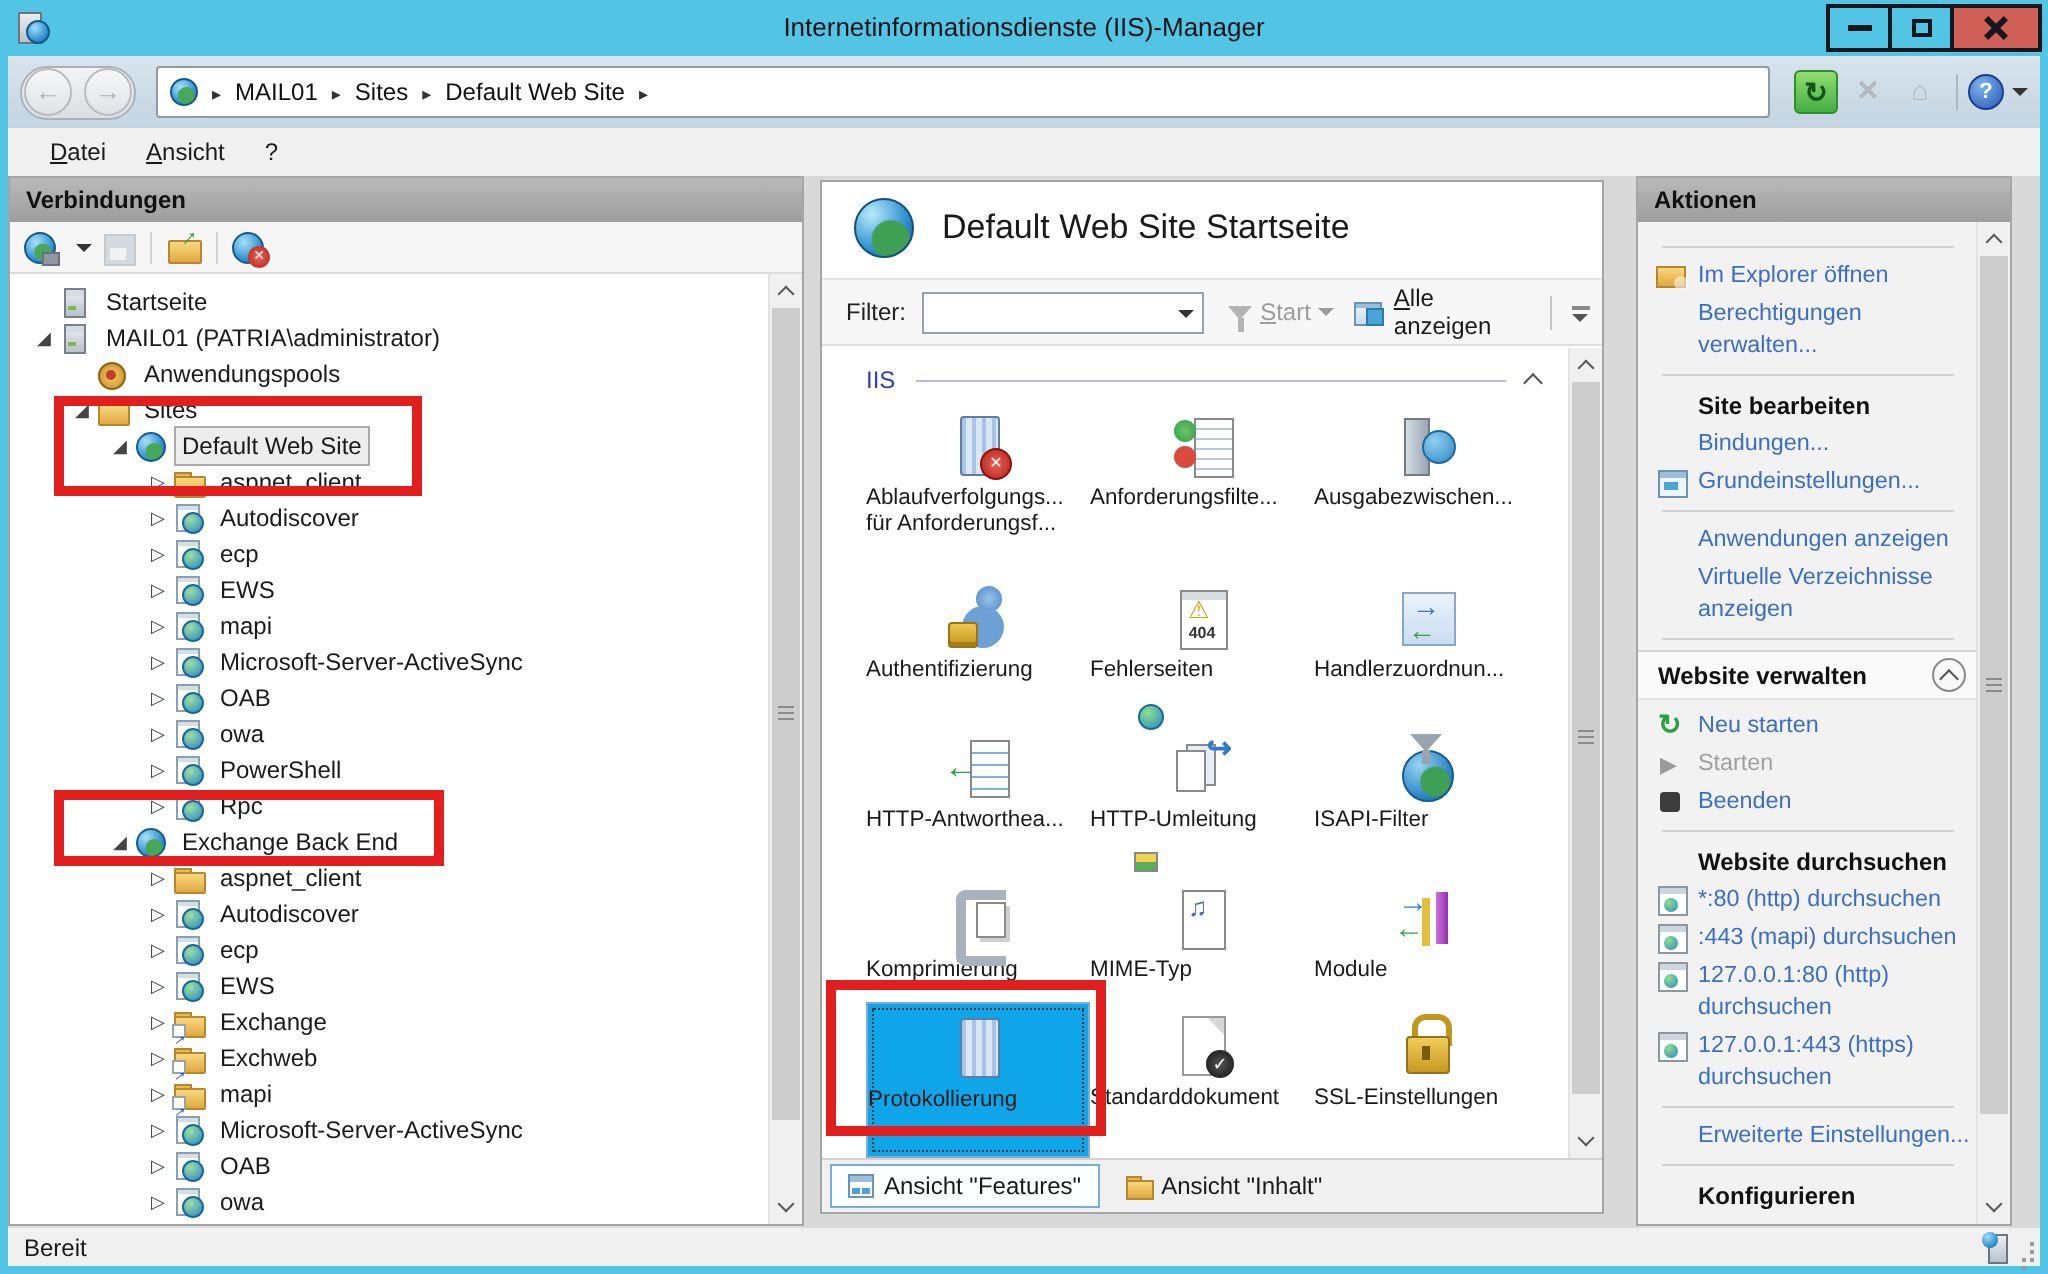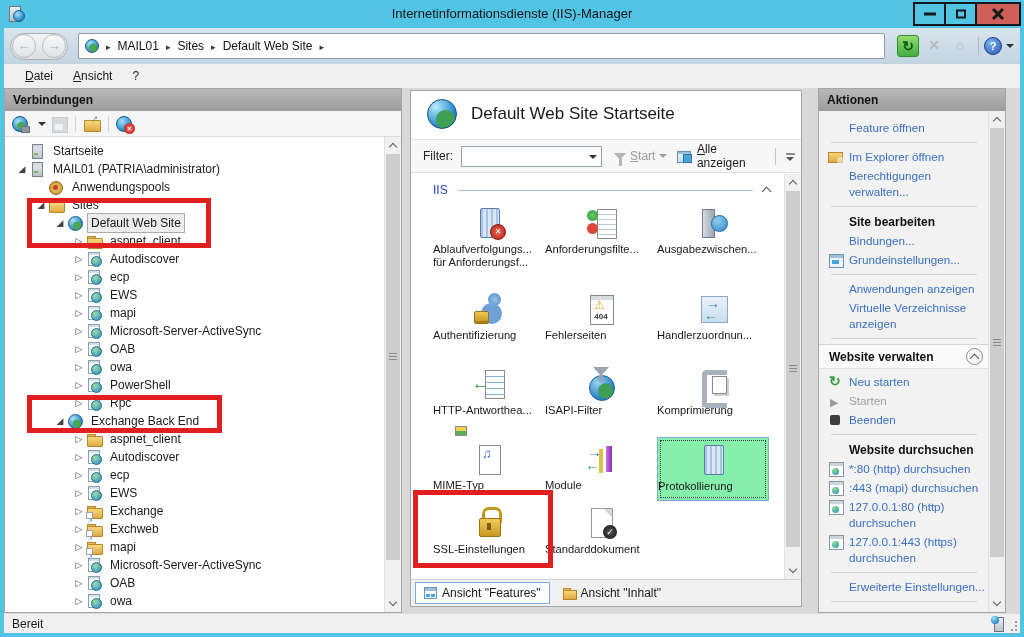--- a/index.html
+++ b/index.html
@@ -144,21 +144,21 @@
 
   .features-area { position:absolute; left:0; right:0; top:83px; bottom:27px; background:#fff; overflow:hidden; }
   .fviewport { position:absolute; left:0; right:17px; top:0; bottom:0; overflow:hidden; }
   .group-head { position:absolute; left:22px; right:14px; top:8px; height:16px; display:flex; align-items:center;justify-content:space-between; }
   .gname { color:#2d3fc0; font-size:12px; flex:0 0 auto; }
   .gline { flex:1 1 auto; height:1px; background:#b4bce4; margin:0 10px; }
   .gchev { width:7px; height:7px; border-left:1.6px solid #555; border-top:1.6px solid #555; transform:rotate(45deg); margin-top:3px; }
   .fgrid { position:absolute; left:22px; top:27px; display:grid; grid-template-columns:112px 112px 112px;
     grid-template-rows:86px 75px 75px 64px 78px; }
   .fcell { width:112px; text-align:left; padding-top:3px; }
-  .fcell.sel { background:#86efac; border:1px solid #84a9d4; outline:1px dotted #3c3c3c; outline-offset:-4px; }
+  .fcell.sel { background:#0ea5e9; border:1px solid #84a9d4; outline:1px dotted #3c3c3c; outline-offset:-4px; }
   .flabel { font-size:11.2px; color:#1a1a1a; line-height:13px; margin-top:3px; }
   .fi { position:relative; width:34px; height:34px; margin:2px auto 0; }
   .fi i { position:absolute; font-style:normal; }
 
   .fi-trace-icon::before, .fi-logging-icon::before { content:""; position:absolute; left:8px; top:2px; width:18px; height:28px;
     background:repeating-linear-gradient(90deg,#a8c4e4 0 2px,#d8e6f6 2px 5px); border:1px solid #5b7da8; border-radius:2px; }
   .fi-trace-icon::after { content:"\2715"; right:0; bottom:0; width:14px; height:14px; position:absolute;
     background:radial-gradient(#e8655a,#b51e14); border:1px solid #8c130b; border-radius:50%; color:#fff; font-size:8px; line-height:13px; text-align:center; }
   .fi-request-filtering-icon::before { content:""; position:absolute; left:13px; top:3px; width:18px; height:28px; background:
     repeating-linear-gradient(#fff 0 4px, #b8c8d8 4px 5px); border:1px solid #8a8a8a; }
@@ -549,20 +549,26 @@
                   </div>
                   <div class="flabel">Handlerzuordnun...</div>
                 </div>
                 <div class="fcell">
                   <div class="fi fi-response-headers-icon">
                     <i></i>
                   </div>
                   <div class="flabel">HTTP-Antworthea...</div>
                 </div>
                 <div class="fcell">
+                  <div class="fi fi-http-redirect-icon">
+                    <i></i>
+                  </div>
+                  <div class="flabel">HTTP-Umleitung</div>
+                </div>
+                <div class="fcell">
                   <div class="fi fi-isapi-filters-icon">
                     <i></i>
                   </div>
                   <div class="flabel">ISAPI-Filter</div>
                 </div>
                 <div class="fcell">
                   <div class="fi fi-compression-icon">
                     <i></i>
                   </div>
                   <div class="flabel">Komprimierung</div>
@@ -579,30 +585,30 @@
                   </div>
                   <div class="flabel">Module</div>
                 </div>
                 <div class="fcell sel">
                   <div class="fi fi-logging-icon">
                     <i></i>
                   </div>
                   <div class="flabel">Protokollierung</div>
                 </div>
                 <div class="fcell">
+                  <div class="fi fi-default-document-icon">
+                    <i></i>
+                  </div>
+                  <div class="flabel">Standarddokument</div>
+                </div>
+                <div class="fcell">
                   <div class="fi fi-ssl-settings-icon">
                     <i></i>
                   </div>
                   <div class="flabel">SSL-Einstellungen</div>
-                </div>
-                <div class="fcell">
-                  <div class="fi fi-default-document-icon">
-                    <i></i>
-                  </div>
-                  <div class="flabel">Standarddokument</div>
                 </div>
               </div>
           </div>
           <div class="vscroll center-scroll">
             <div class="sarr up">
                 <span class="chv u"></span>
               </div>
             <div class="sthumb">
                 <span class="sgrip"></span>
               </div>
@@ -619,21 +625,20 @@
           <div class="tab">
             <span class="tabicon folder"></span>
             <span>Ansicht "Inhalt"</span>
           </div>
         </div>
       </div>
 
       <div class="panel right">
         <div class="phead">Aktionen</div>
         <div class="abody" id="actions">
-            <div class="a-item"><span>Feature öffnen</span></div>
             <div class="a-div"></div>
             <div class="a-item"><span class="ai ai-explorer-icon"></span><span>Im Explorer öffnen</span></div>
             <div class="a-item"><span>Berechtigungen verwalten...</span></div>
             <div class="a-div"></div>
             <div class="a-head">Site bearbeiten</div>
             <div class="a-item"><span>Bindungen...</span></div>
             <div class="a-item"><span class="ai ai-settings-window-icon"></span><span>Grundeinstellungen...</span></div>
             <div class="a-div"></div>
             <div class="a-item"><span>Anwendungen anzeigen</span></div>
             <div class="a-item"><span>Virtuelle Verzeichnisse anzeigen</span></div>

